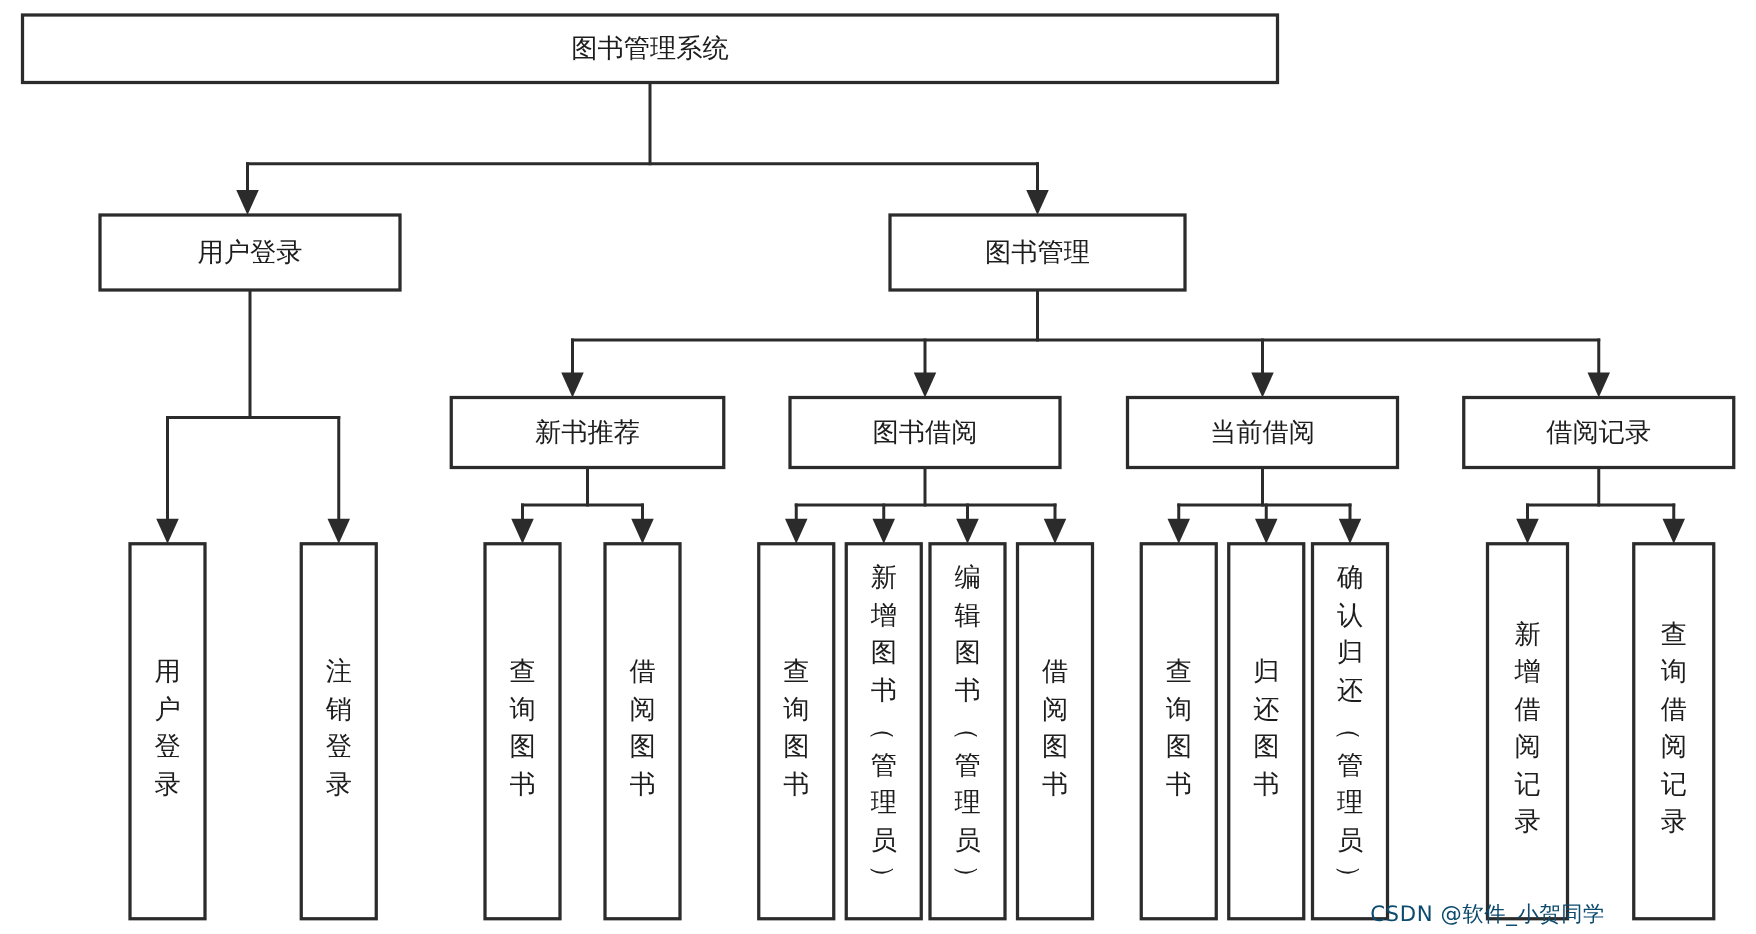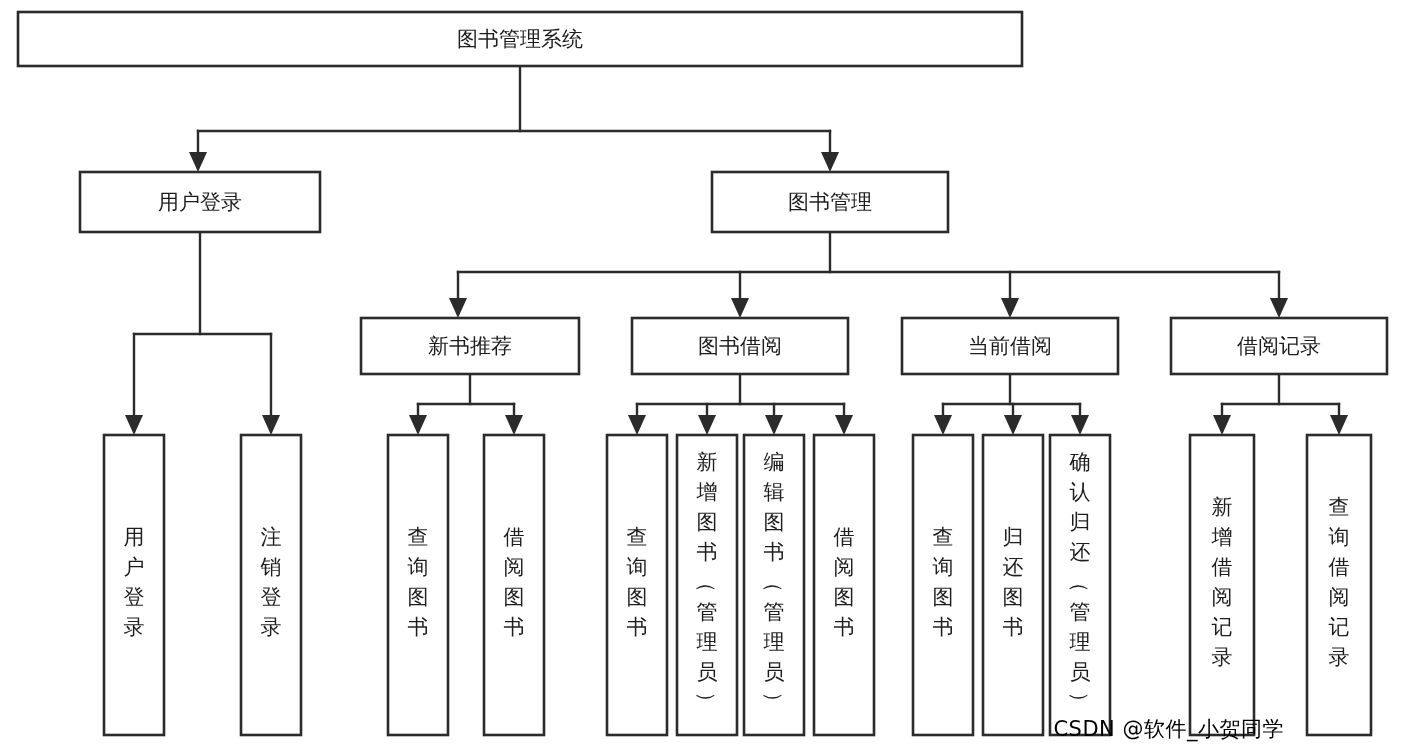--- a/index.html
+++ b/index.html
@@ -53,22 +53,22 @@
     font-family: "DejaVu Sans", "Liberation Sans", sans-serif;
     font-size: 21px;
     fill: #1d1d1d;
     text-anchor: middle;
   }
   .watermark {
     position: absolute;
     right: 8px;
     bottom: 4px;
     font-family: "DejaVu Sans", "Liberation Sans", sans-serif;
-    font-size: 21px;
-    color: #000000;
+    font-size: 17px;
+    color: #0c4a6e;
     letter-spacing: 0.5px;
     white-space: nowrap;
     user-select: none;
   }
 </style>
 </head>
 <body>
 
 <div id="diagram-root">
   <svg id="tree-svg" viewBox="0 0 1405 747">

